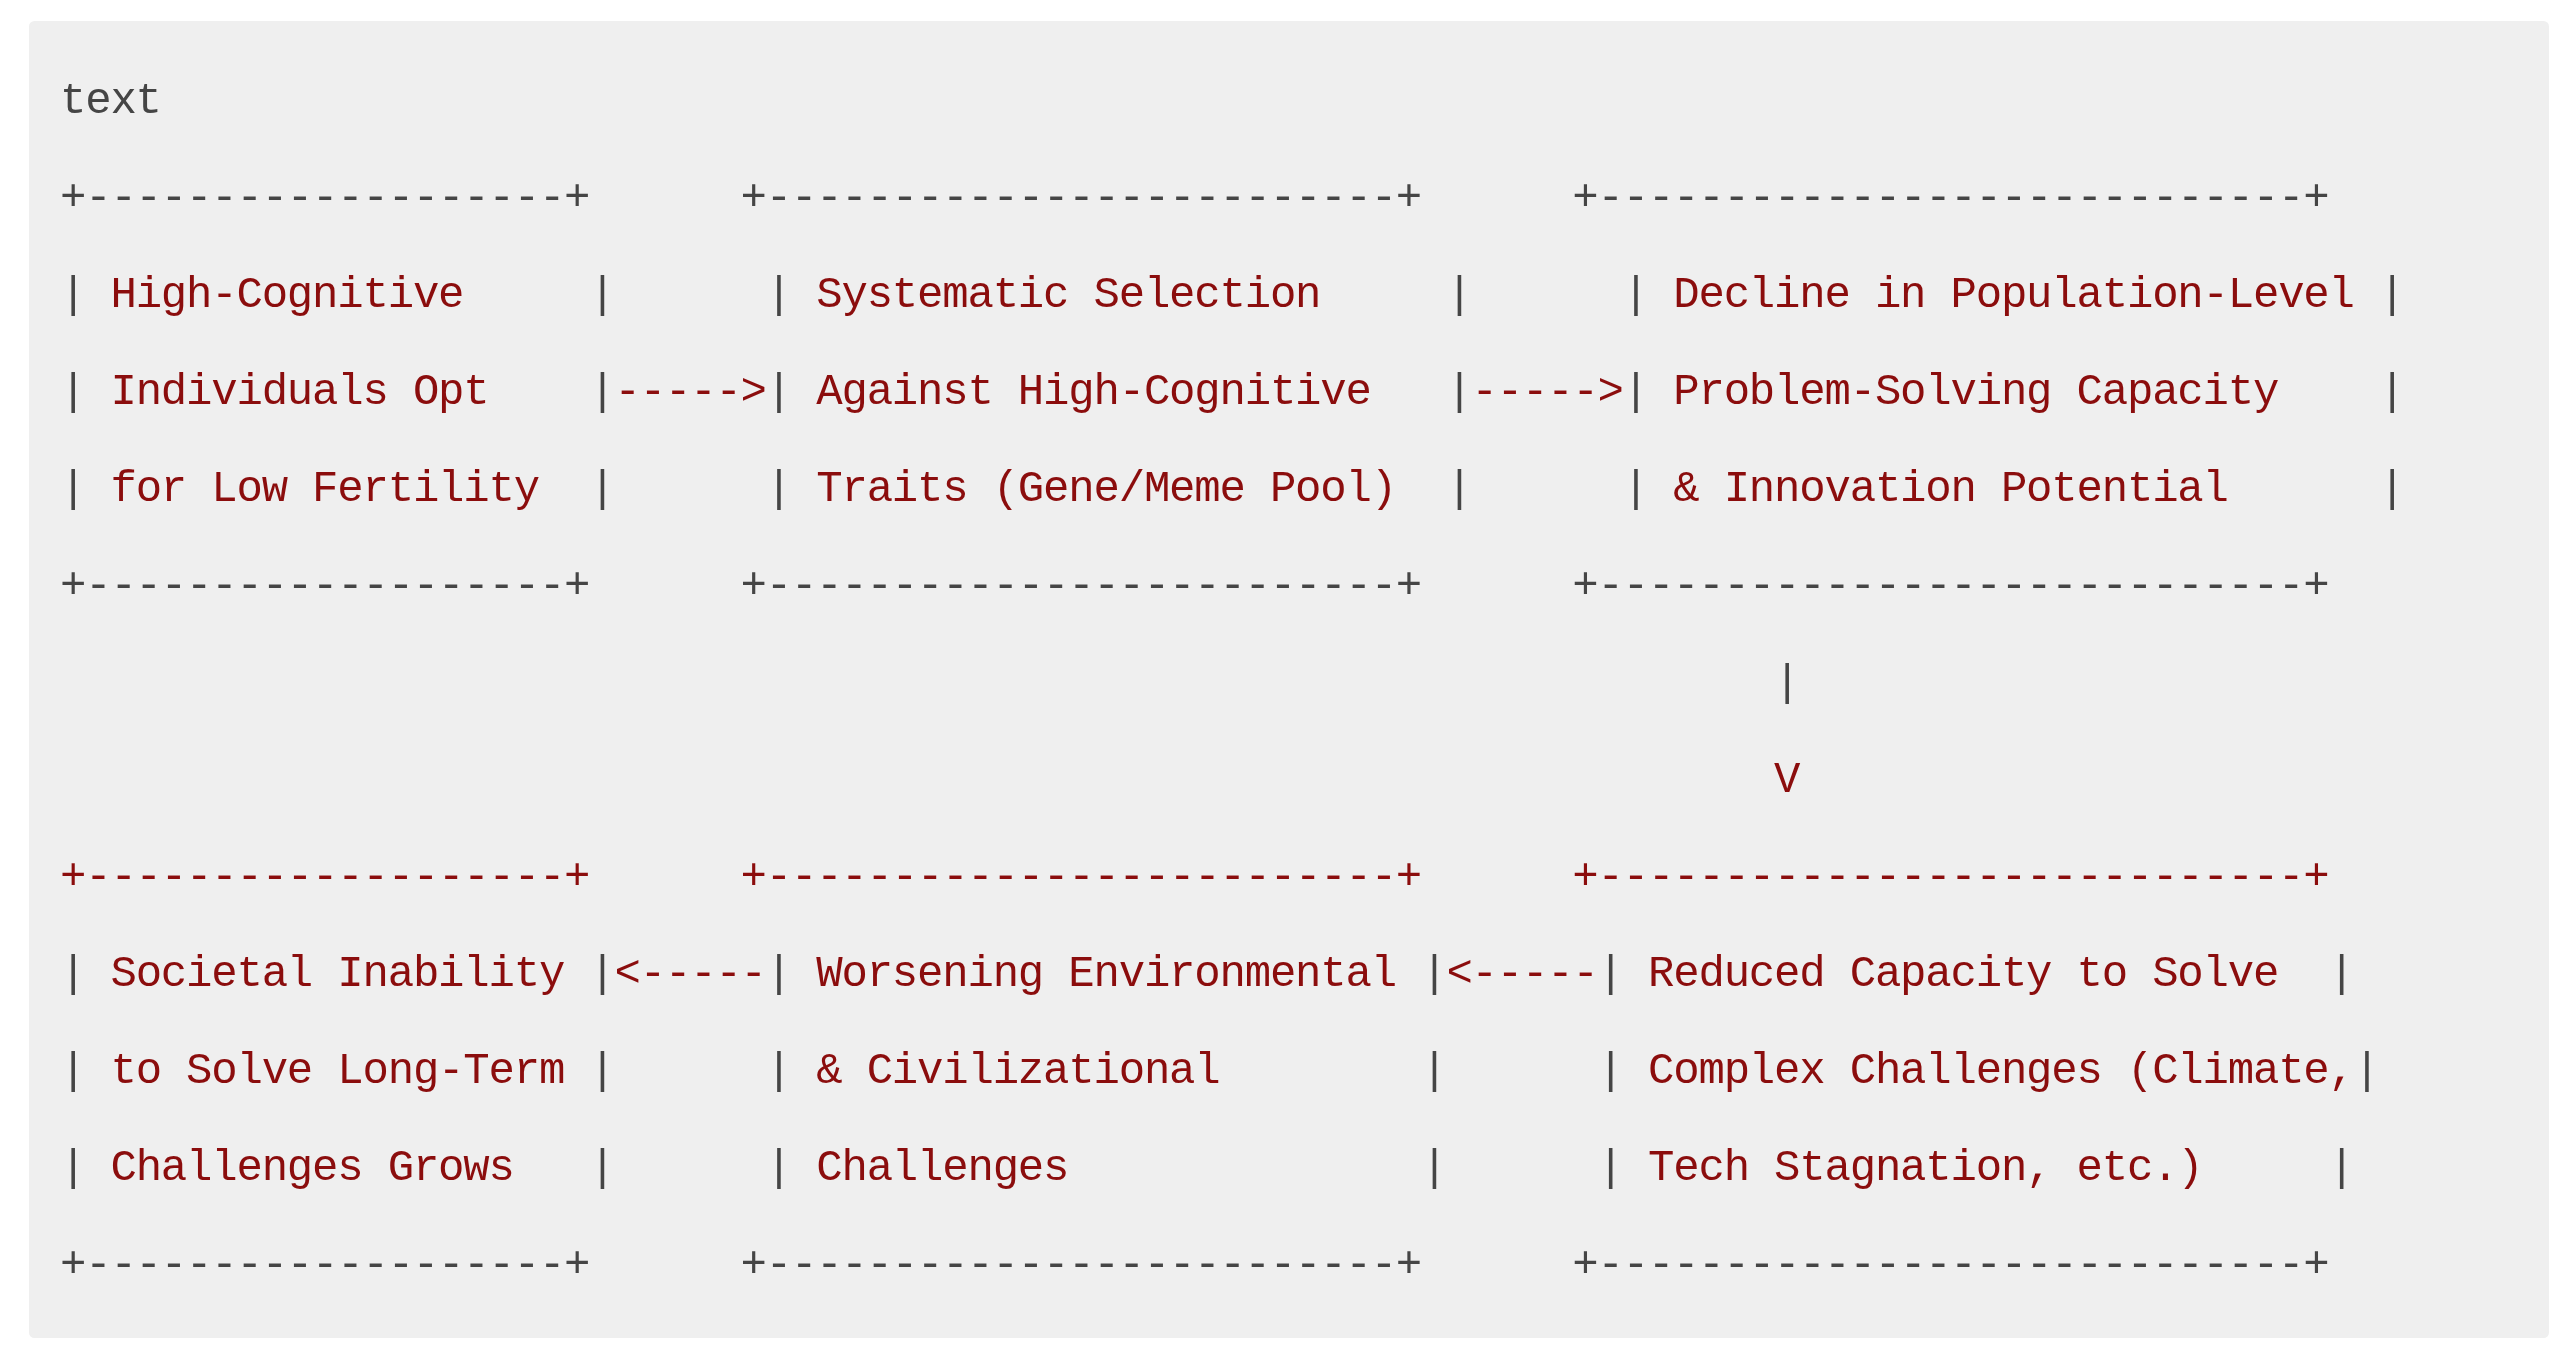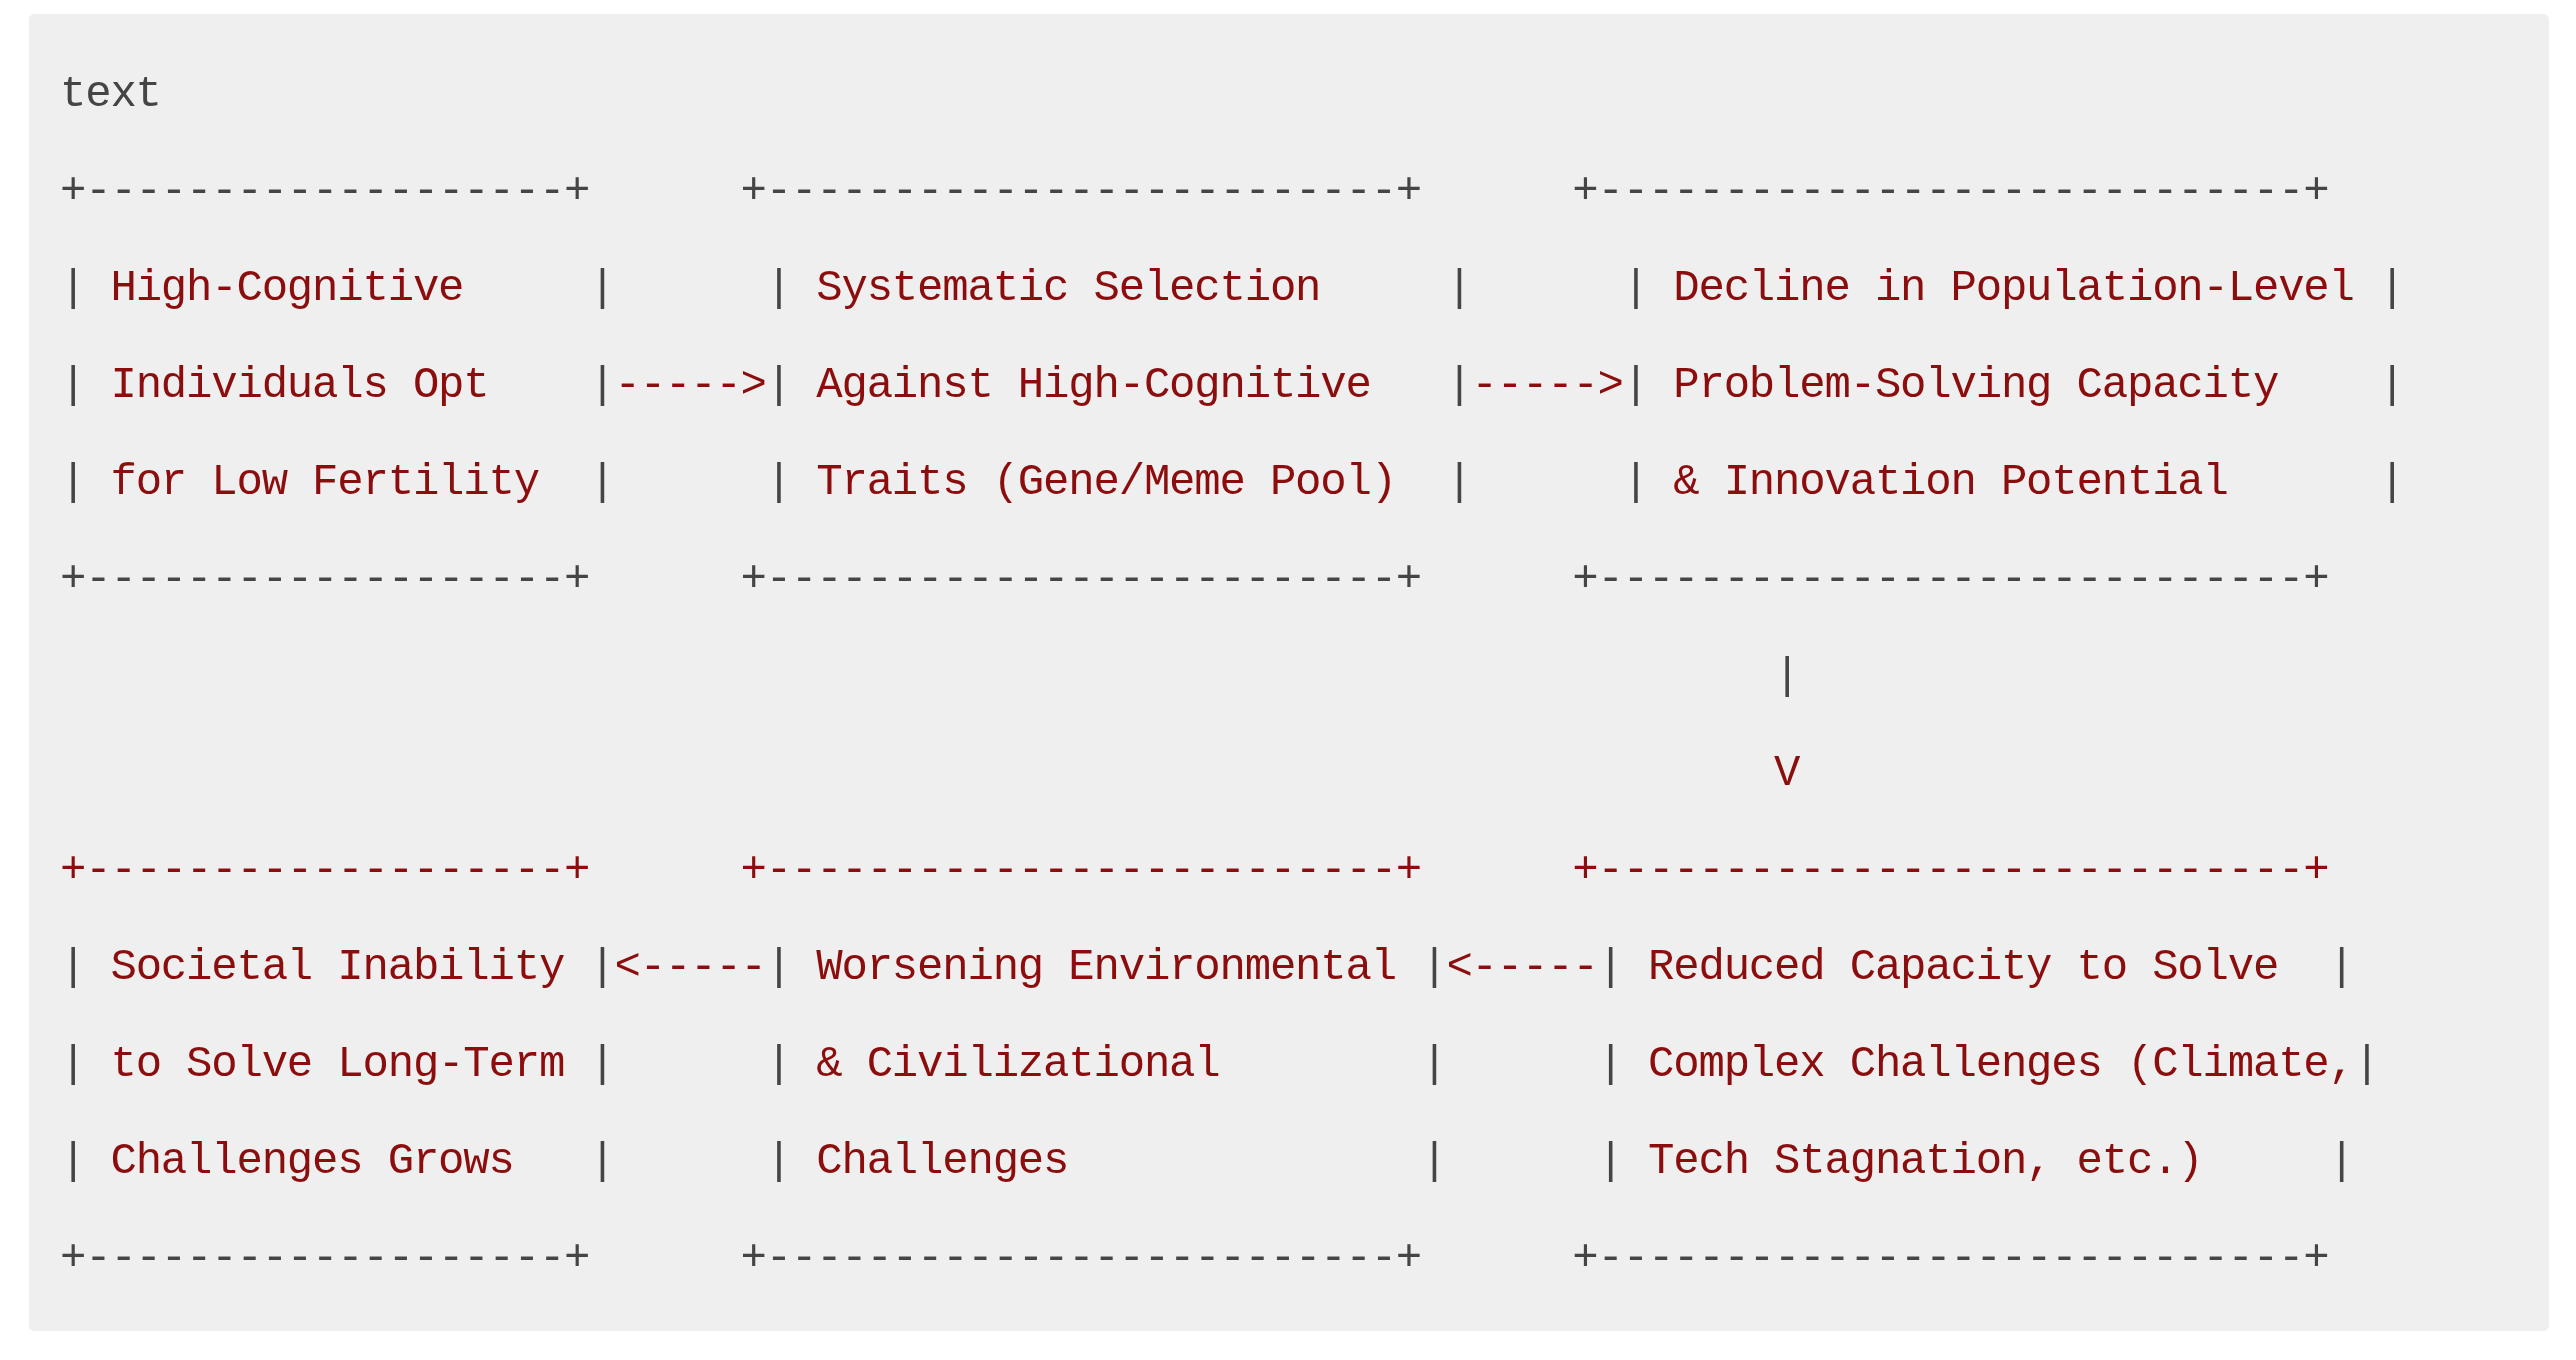--- a/index.html
+++ b/index.html
@@ -6,21 +6,21 @@
     margin: 0;
     padding: 0;
     background: #ffffff;
     width: 2576px;
     height: 1360px;
     overflow: hidden;
   }
   .code-block {
     position: absolute;
     left: 29px;
-    top: 14px;
+    top: 21px;
     width: 2520px;
     height: 1317px;
     background: #efefef;
     border-radius: 5.5px;
     box-sizing: border-box;
     padding: 32px 0 0 31px;
     overflow: hidden;
   }
   pre.ascii {
     margin: 0;

